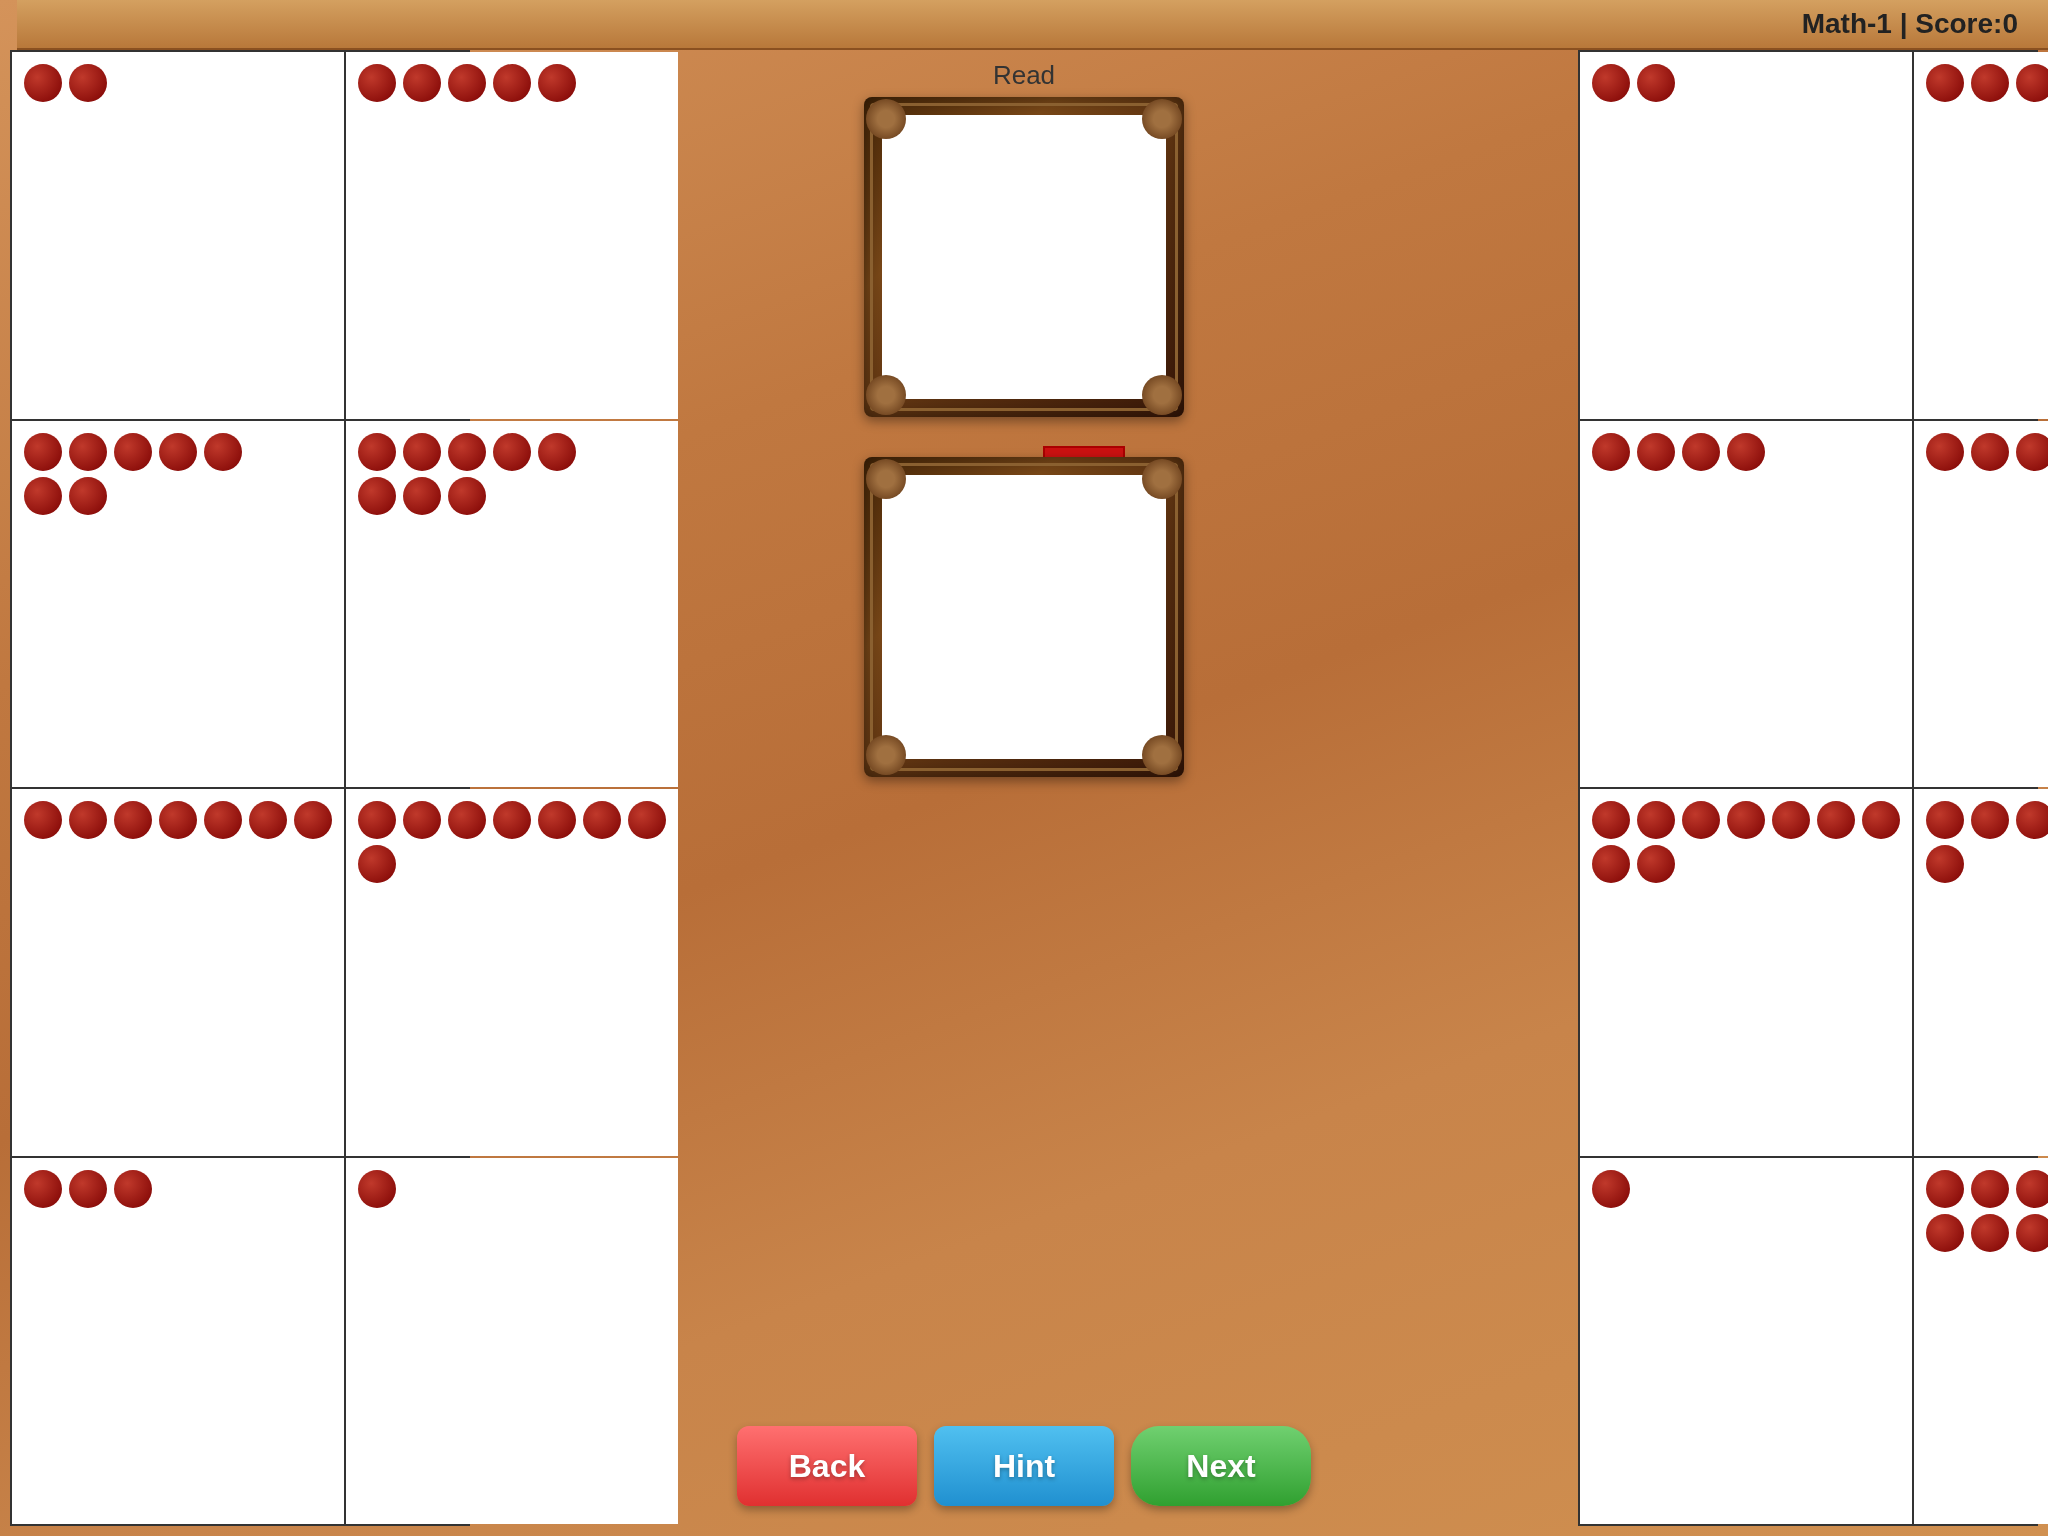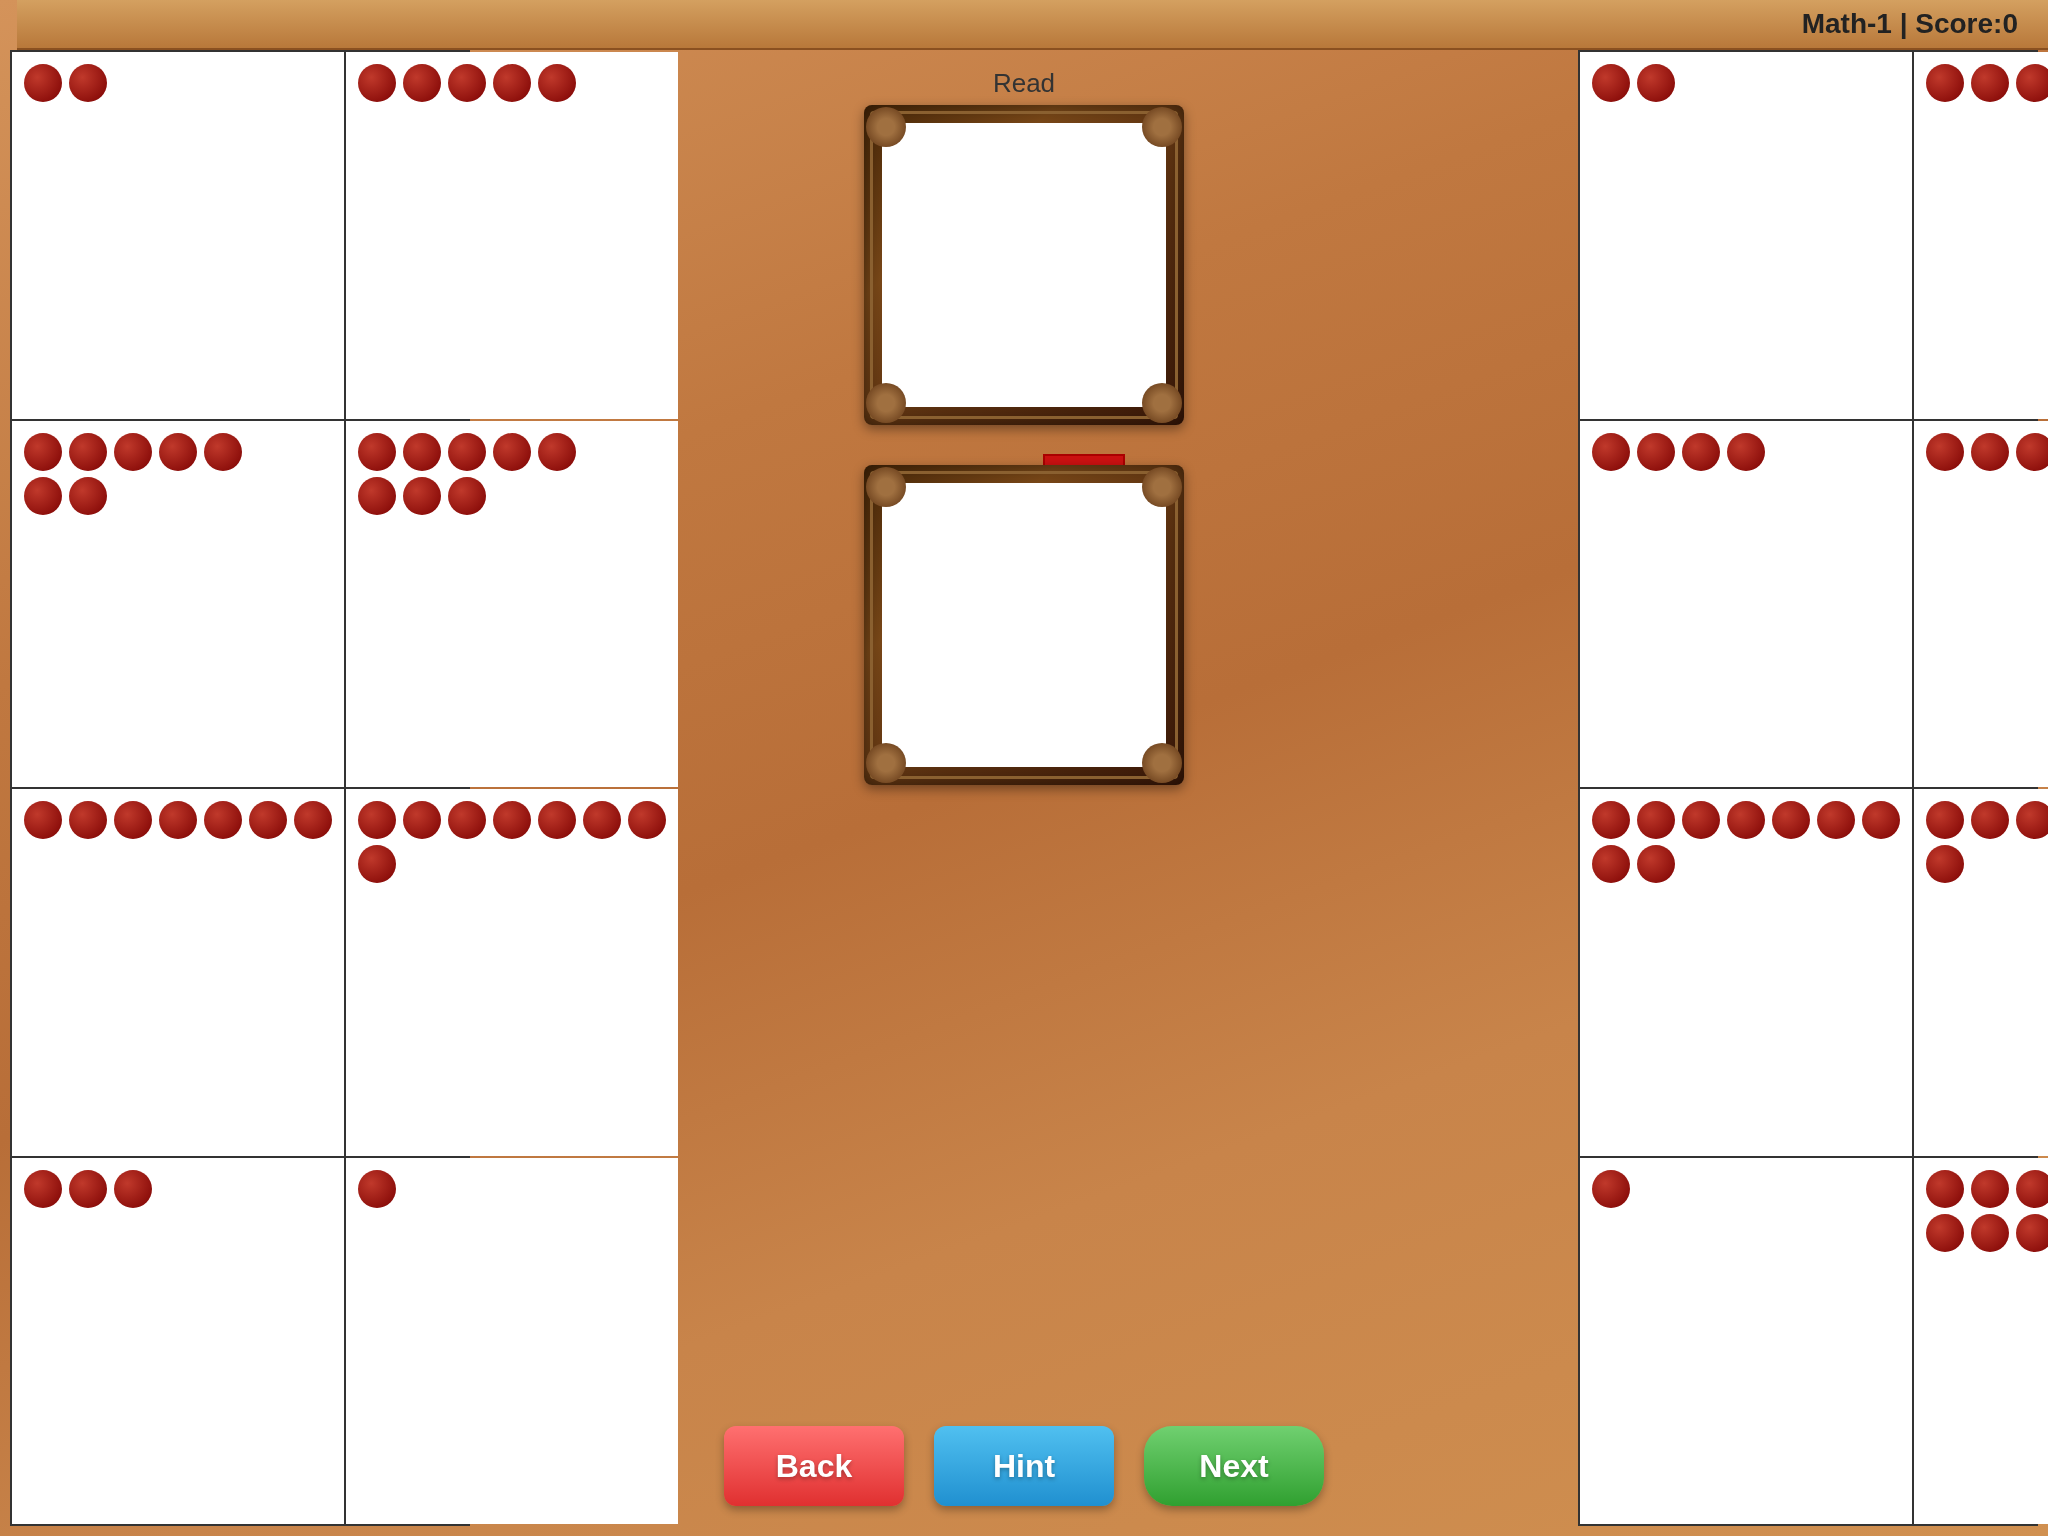--- a/index.html
+++ b/index.html
@@ -92,21 +92,21 @@
     .center-panel {
       position: absolute;
       top: 50px;
       left: 470px;
       right: 470px;
       bottom: 10px;
       display: flex;
       flex-direction: column;
       align-items: center;
       justify-content: flex-start;
-      padding-top: 18px;
+      padding-top: 10px;
     }
 
     .read-label {
       font-size: 26px;
       color: #333;
       margin-bottom: 6px;
     }
 
     
     .frame {
@@ -159,21 +159,21 @@
       display: block;
     }
 
     
     .buttons-row {
       position: absolute;
       bottom: 30px;
       left: 50%;
       transform: translateX(-50%);
       display: flex;
-      gap: 30px;
+      gap: 17px;
       z-index: 20;
       justify-content: flex-end;
     }
 
     .btn {
       width: 180px;
       height: 80px;
       border-radius: 12px;
       font-size: 32px;
       font-weight: bold;

